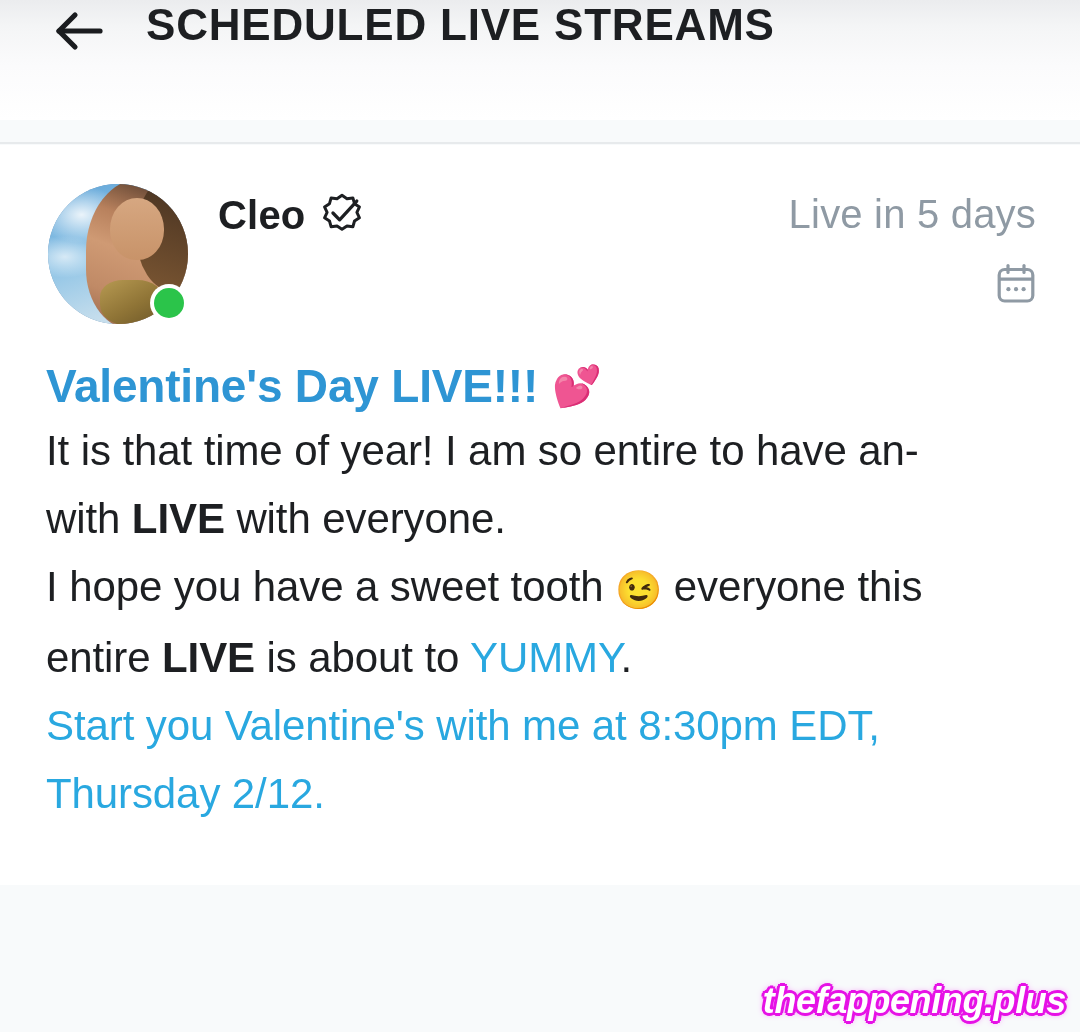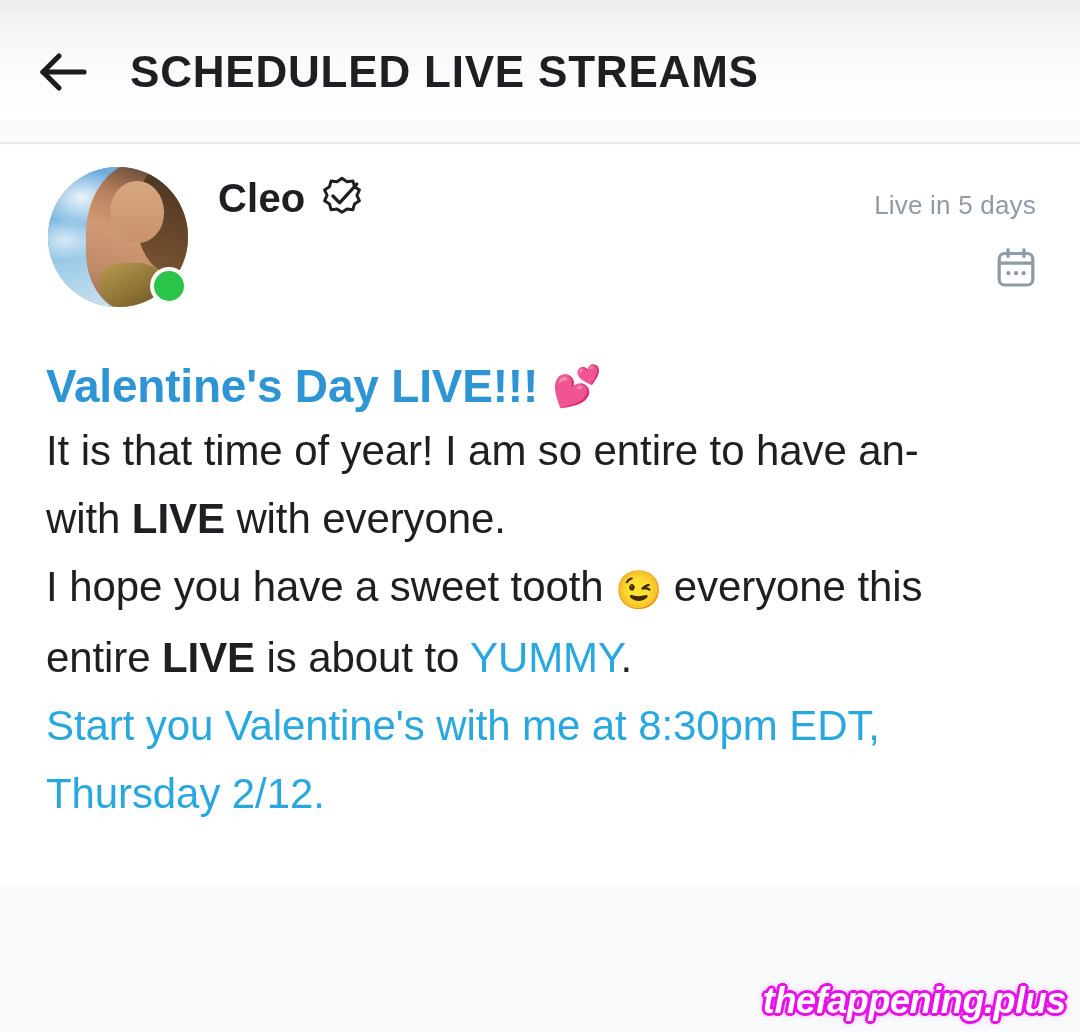--- a/index.html
+++ b/index.html
@@ -26,23 +26,22 @@
     pointer-events: none;
   }
 
   
   .appbar {
     position: absolute;
     top: 0; left: 0;
     width: 1080px;
     height: 143px;
     display: flex;
-    align-items: center;
     box-sizing: border-box;
-    padding-left: 32px;
+    padding-left: 48px;
   }
   .back-btn {
     width: 62px;
     height: 62px;
     display: flex;
     align-items: center;
     justify-content: center;
     flex: none;
     cursor: pointer;
   }
@@ -69,21 +68,21 @@
     top: 145px; left: 0;
     width: 1080px;
     height: 740px;
     background: #ffffff;
     box-sizing: border-box;
   }
 
   
   .profile-row {
     position: absolute;
-    top: 22px; left: 0;
+    top: 39px; left: 0;
     width: 1080px;
     height: 148px;
   }
   .avatar-wrap {
     position: absolute;
     top: 0; left: 48px;
     width: 140px;
     height: 140px;
   }
   .avatar {
@@ -175,25 +174,24 @@
   }
 
   .right-meta {
     position: absolute;
     top: 8px;
     right: 44px;
     width: 260px;
     text-align: right;
   }
   .live-in {
-    font-size: 26px;
+    font-size: 40px;
     color: #8f9aa4;
     letter-spacing: 0.2px;
     white-space: nowrap;
-    margin-top: 15px;
   }
   .cal-wrap {
     margin-top: 26px;
     display: flex;
     justify-content: flex-end;
   }
   .cal-wrap svg { display: block; }
 
   
   .post-body {

